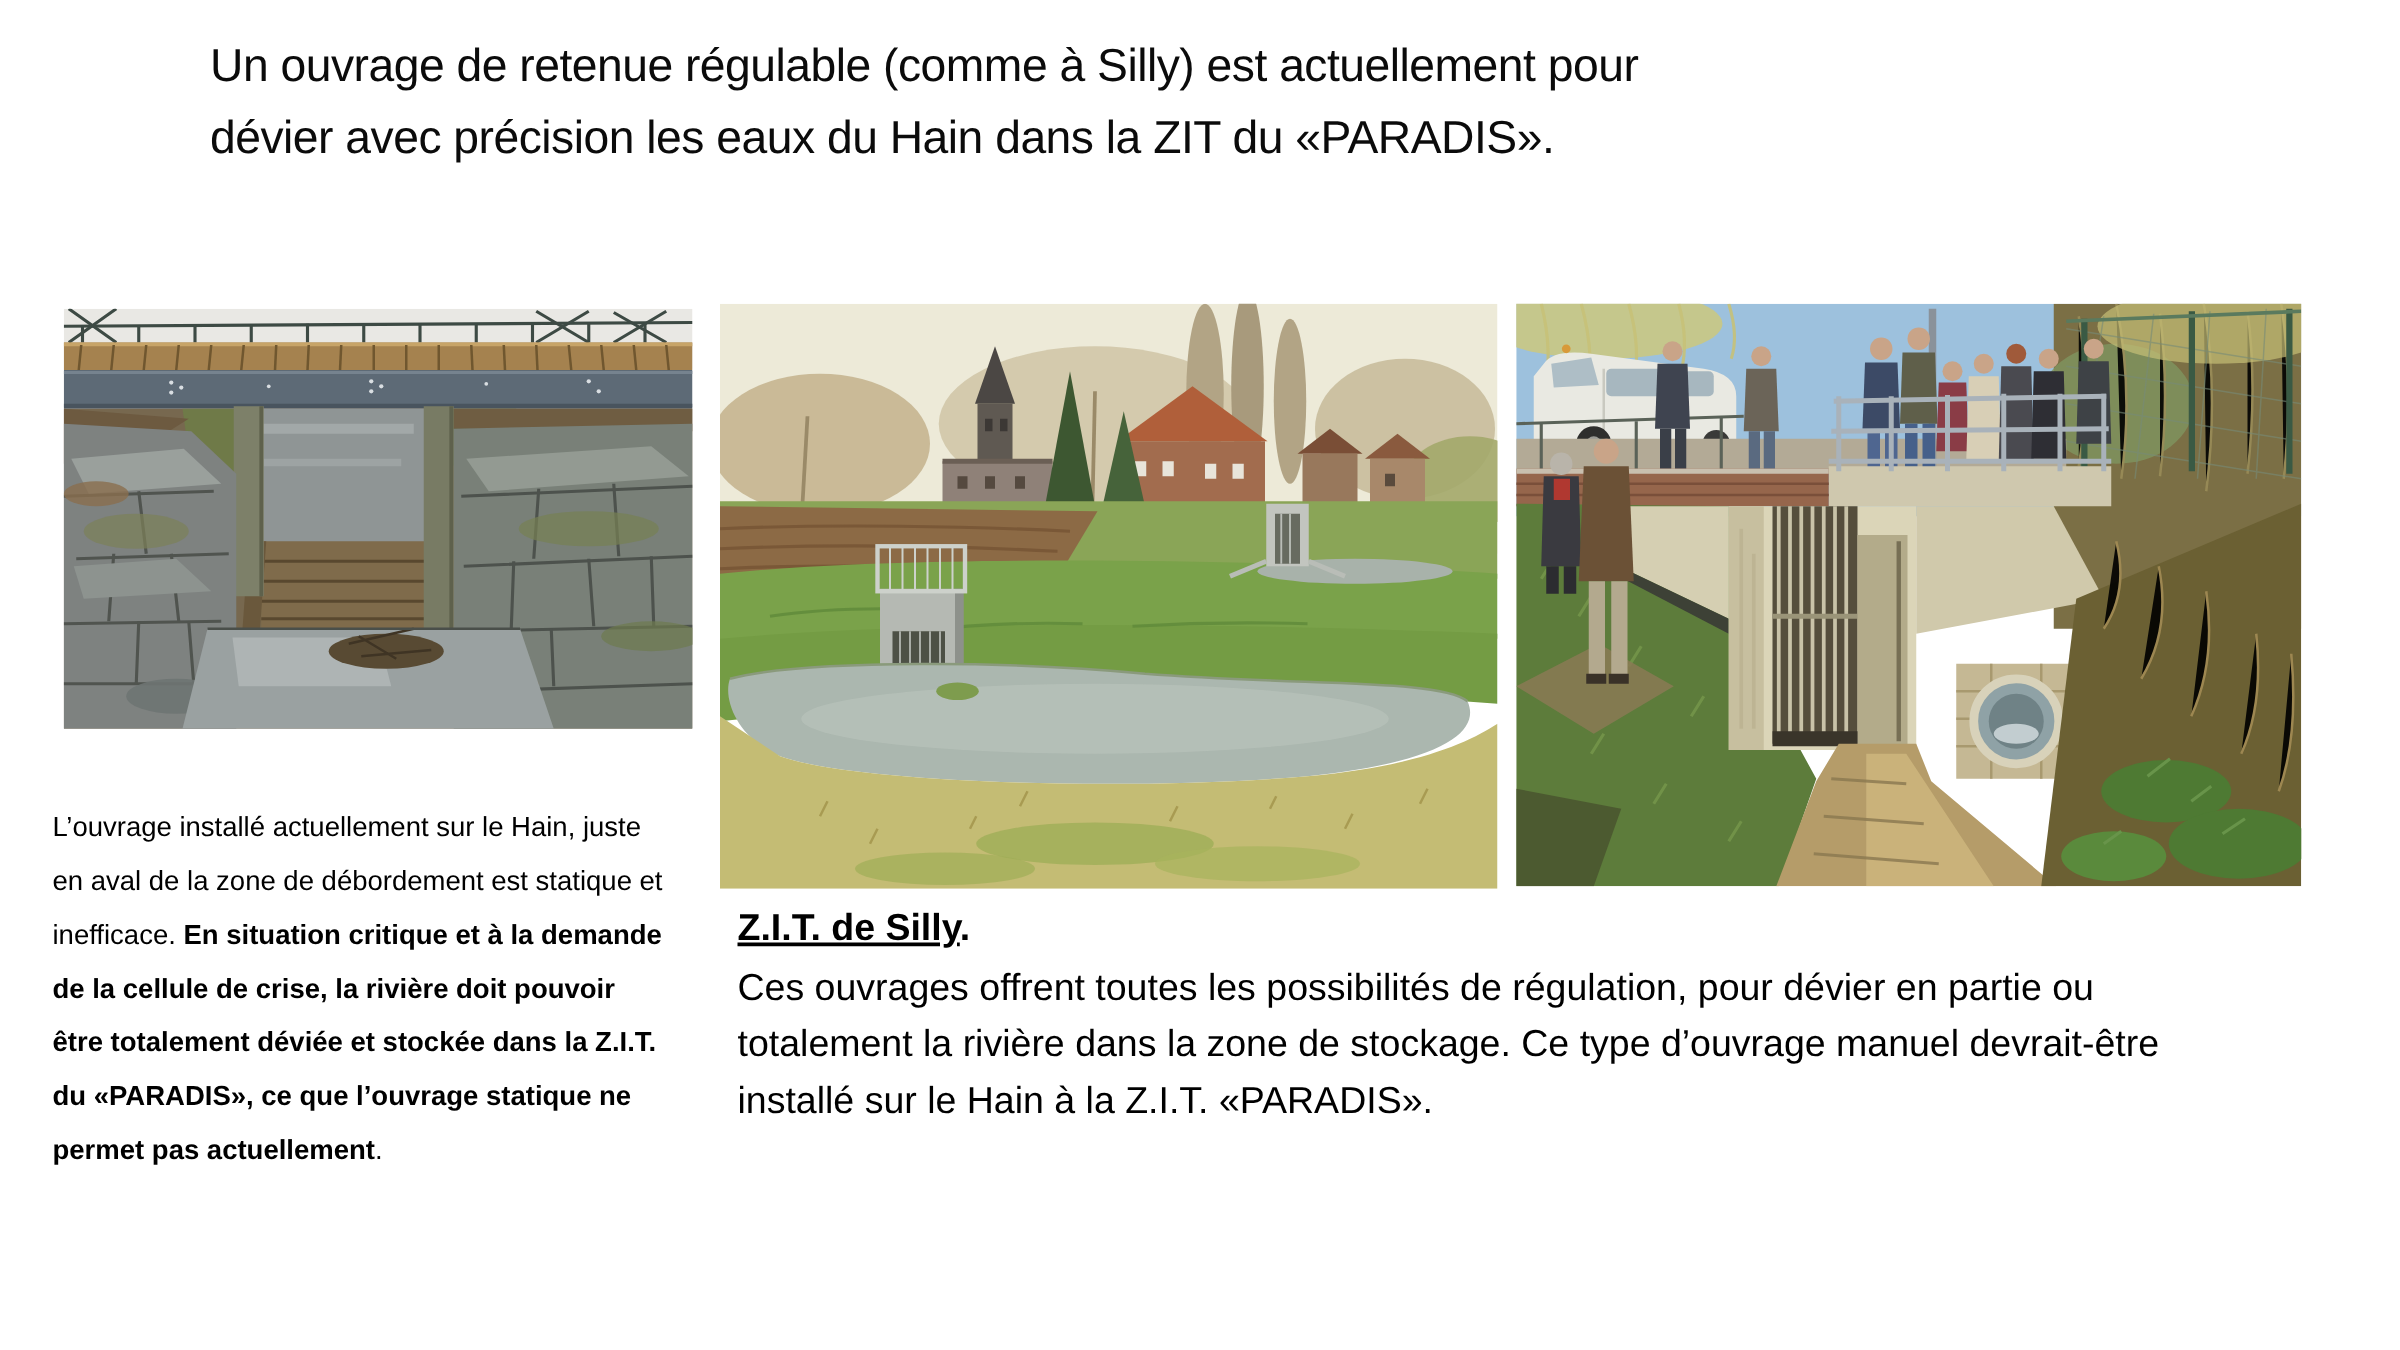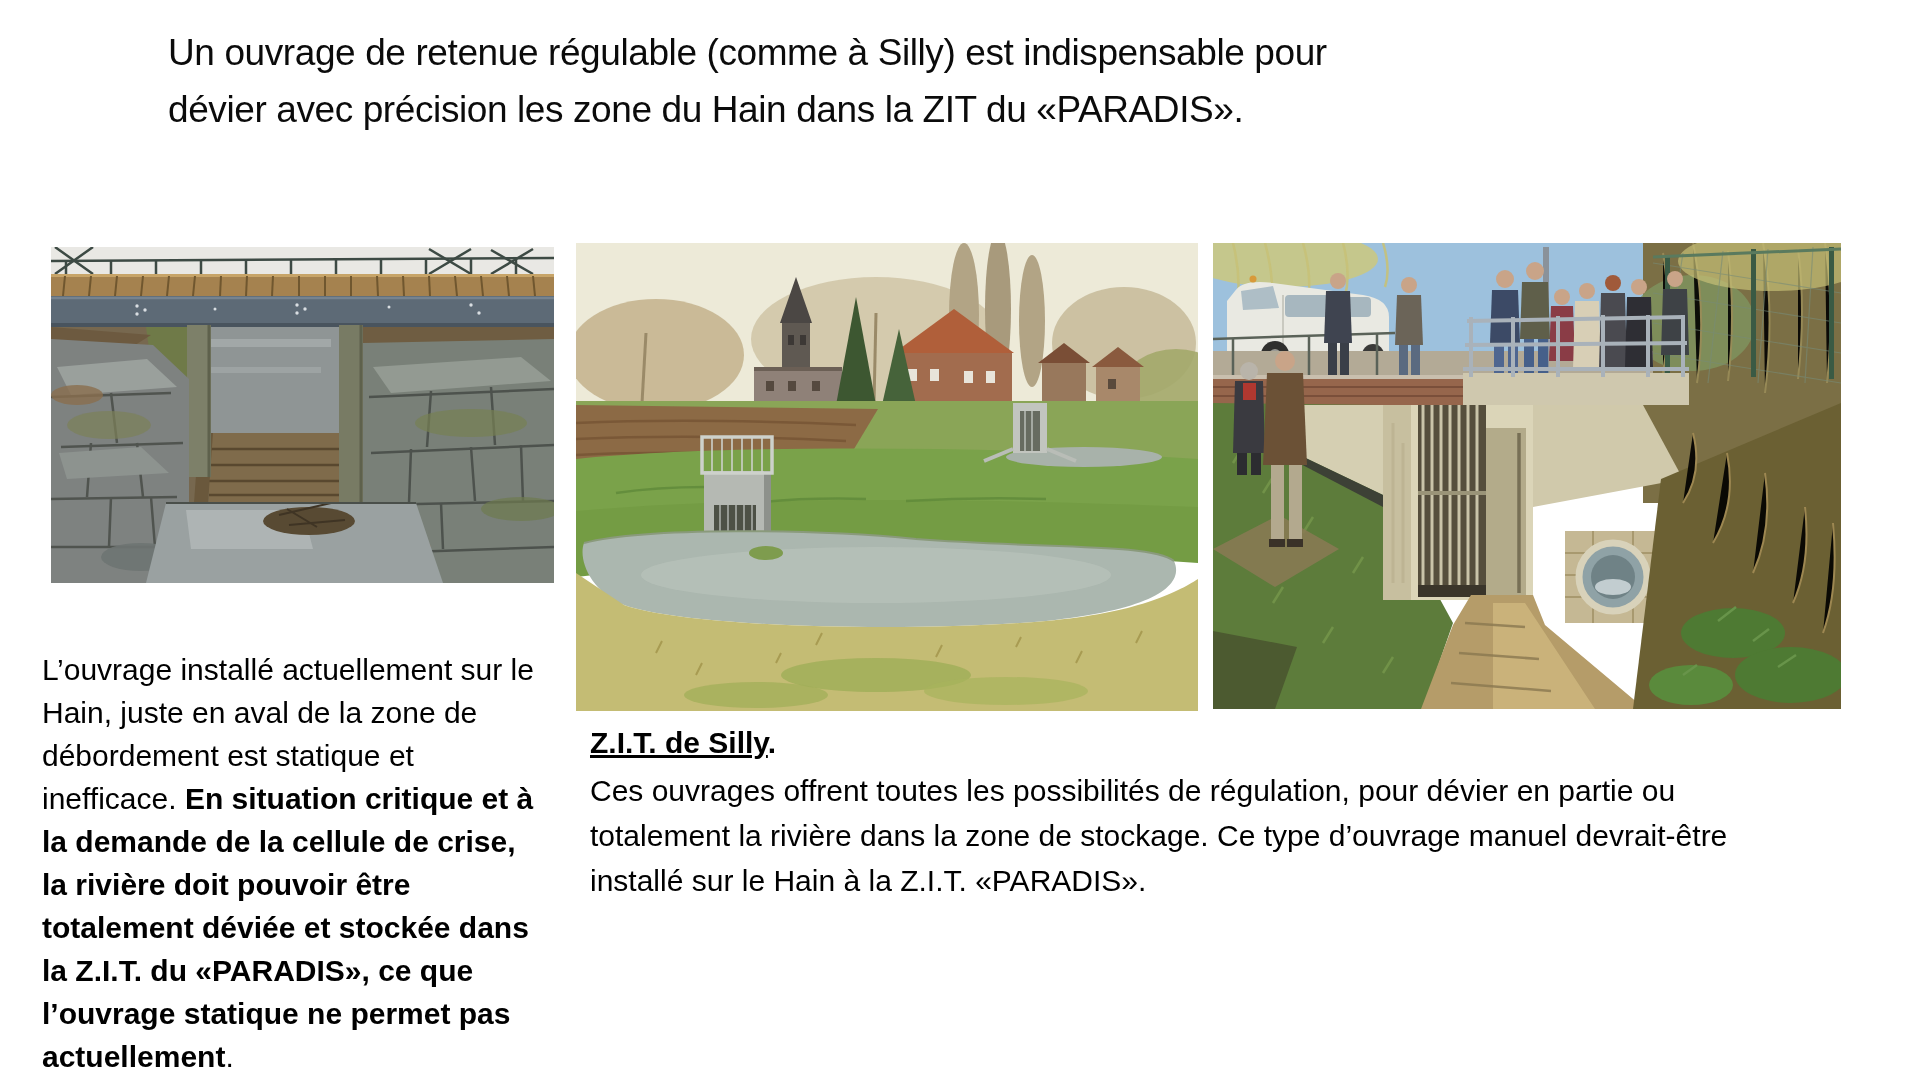--- a/index.html
+++ b/index.html
@@ -18,42 +18,42 @@
     color:#0b0b0b;
     white-space:nowrap;
   }
   figure.photo{position:absolute;margin:0;padding:0;}
   figure.photo svg{display:block;}
   .photo-left  {left:51px;  top:247px; width:503px; height:336px;}
   .photo-mid   {left:576px; top:243px; width:622px; height:468px;}
   .photo-right {left:1213px;top:243px; width:628px; height:466px;}
   .left-text{
     position:absolute;left:42px;top:618px;width:492px;
-    font-size:30px;line-height:43px;
+    font-size:22px;line-height:43px;
   }
   .left-text strong{font-weight:bold;}
   .silly-block{
     position:absolute;left:590px;top:726px;width:1210px;
   }
   .silly-caption{
     text-align:left;font-size:30px;line-height:34px;font-weight:bold;
   }
   .silly-caption .underlined{text-decoration:underline;}
   .silly-body{
     margin:8px 0 12px 0;font-size:30px;line-height:45px;font-weight:normal;
   }
 </style>
 </head>
 <body>
 
 <div class="slide">
 
   <div class="title">
-    <div>Un ouvrage de retenue régulable (comme à Silly) est indispensable pour</div>
-    <div>dévier avec précision les zone du Hain dans la ZIT du «PARADIS».</div>
+    <div>Un ouvrage de retenue régulable (comme à Silly) est actuellement pour</div>
+    <div>dévier avec précision les eaux du Hain dans la ZIT du «PARADIS».</div>
   </div>
 
   <figure class="photo photo-left">
     <svg viewBox="0 0 503 336" width="503" height="336">
       <rect x="0" y="0" width="503" height="48" fill="#e9e8e4"></rect>
       <g stroke="#3d4a44" stroke-width="2.5" fill="none">
         <line x1="0" y1="14" x2="503" y2="11"></line>
         <line x1="15" y1="14" x2="15" y2="27"></line>
           <line x1="60" y1="13" x2="60" y2="27"></line>
         <line x1="105" y1="13" x2="105" y2="27"></line>

